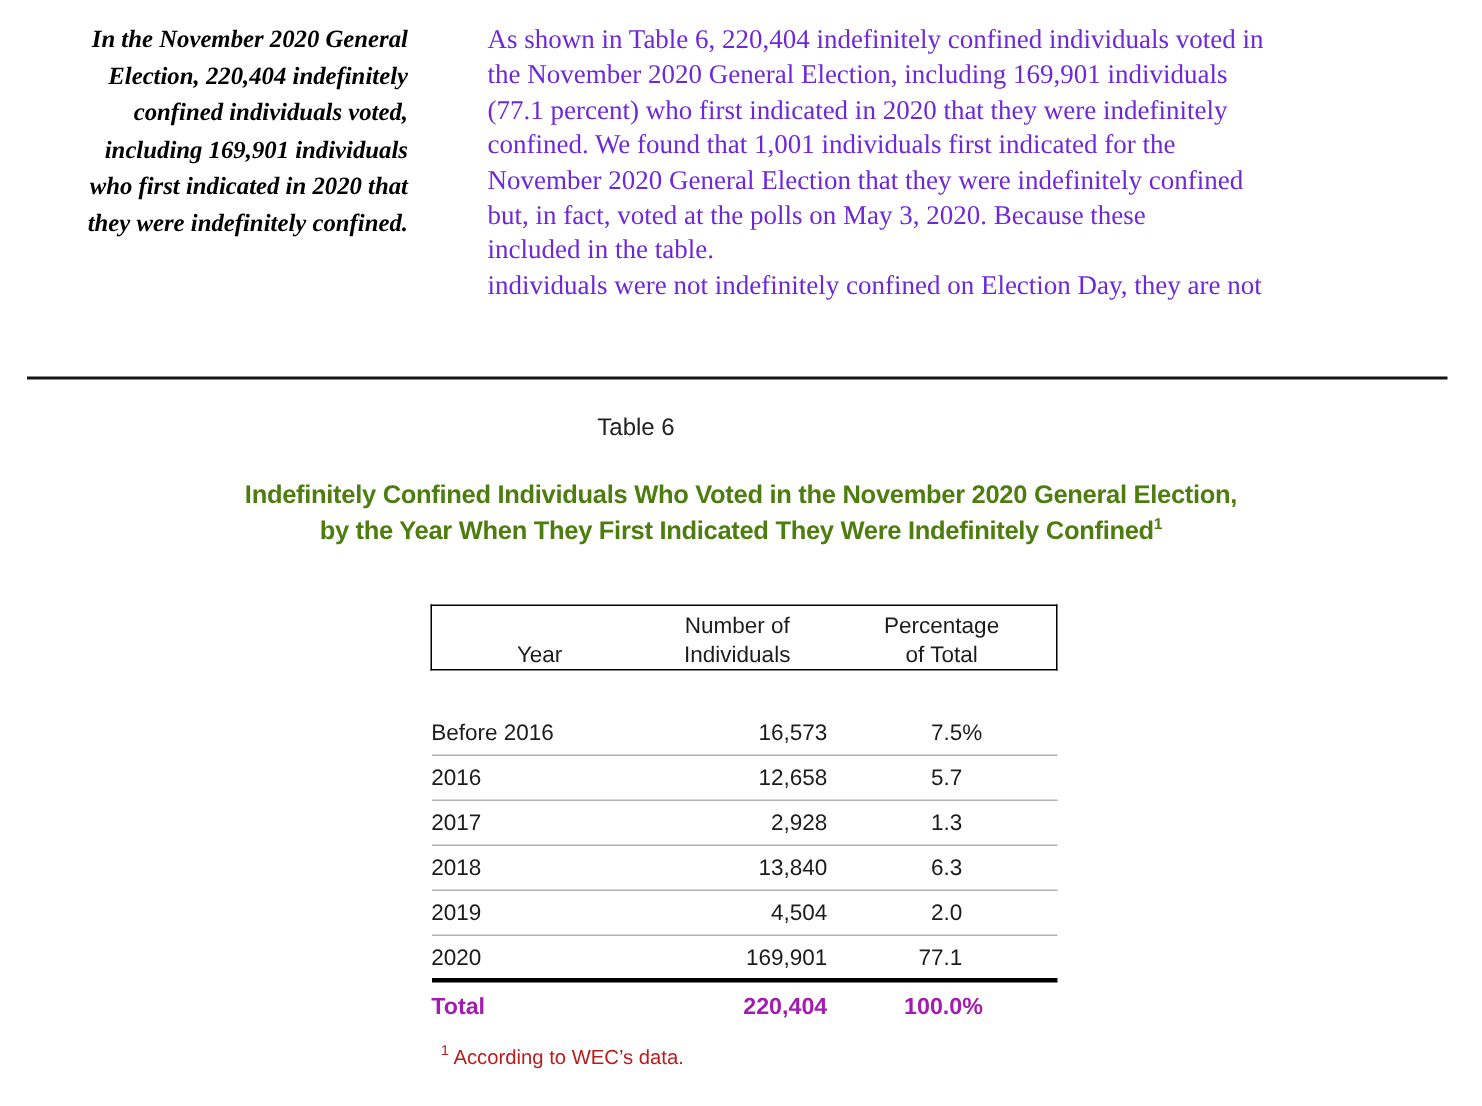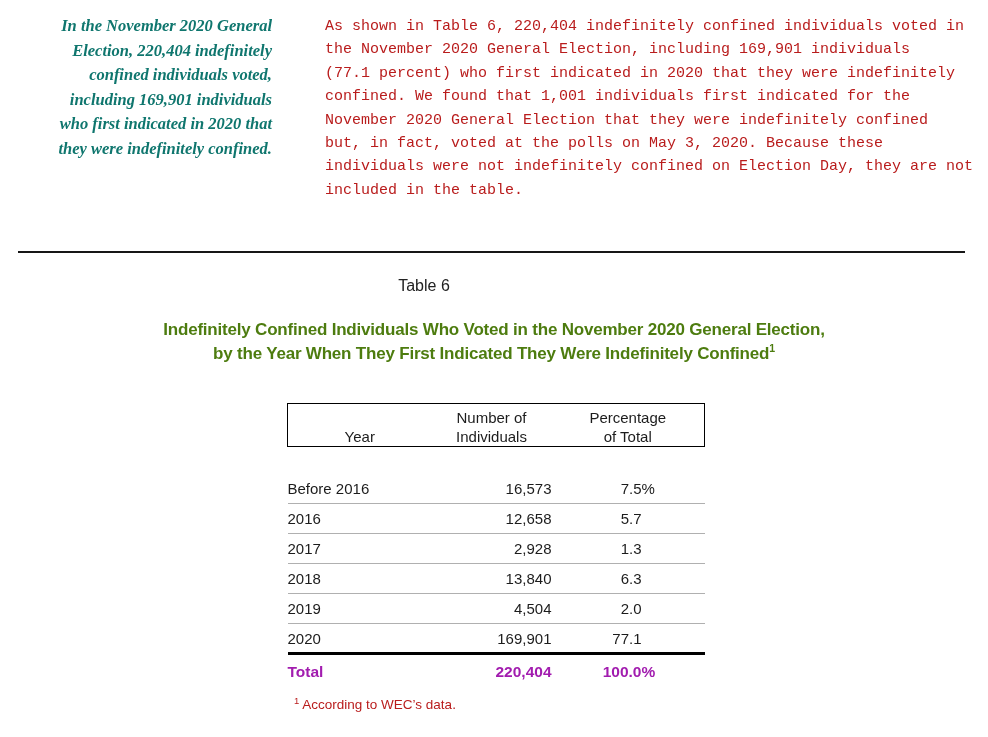--- a/index.html
+++ b/index.html
@@ -11,29 +11,28 @@
     color: #1a1a1a;
     overflow: hidden;
   }
 
   
   .pullquote {
     position: absolute; left: 0; top: 14px; width: 272px;
     text-align: right;
     font-weight: bold; font-style: italic;
     font-size: 16.5px; line-height: 24.6px;
-    color: #0f766e;
+    color: #000000;
   }
   .pullquote div { white-space: nowrap; }
 
   .paragraph {
     position: absolute; left: 325px; top: 15px; width: 650px;
-    font-size: 15px; line-height: 23.4px;
-    color: #b91c1c;
-    font-family: Liberation Mono, monospace;
+    font-size: 18px; line-height: 23.4px;
+    color: #6d28d9;
   }
   .paragraph div { white-space: nowrap; }
 
   
   .divider {
     position: absolute; left: 18px; top: 251px;
     width: 947px; height: 2px;
     background: #161616;
   }
 
@@ -119,22 +118,22 @@
   <div>they were indefinitely confined.</div>
 </div>
 
 <div class="paragraph">
   <div>As shown in Table 6, 220,404 indefinitely confined individuals voted in</div>
   <div>the November 2020 General Election, including 169,901 individuals</div>
   <div>(77.1 percent) who first indicated in 2020 that they were indefinitely</div>
   <div>confined. We found that 1,001 individuals first indicated for the</div>
   <div>November 2020 General Election that they were indefinitely confined</div>
   <div>but, in fact, voted at the polls on May 3, 2020. Because these</div>
+  <div>included in the table.</div>
   <div>individuals were not indefinitely confined on Election Day, they are not</div>
-  <div>included in the table.</div>
 </div>
 
 <div class="divider"></div>
 
 <div class="table-label">Table 6</div>
 
 <div class="table-title">
   <div>Indefinitely Confined Individuals Who Voted in the November 2020 General Election,</div>
   <div><span>by the Year When They First Indicated They Were Indefinitely Confined</span><sup>1</sup></div>
 </div>

